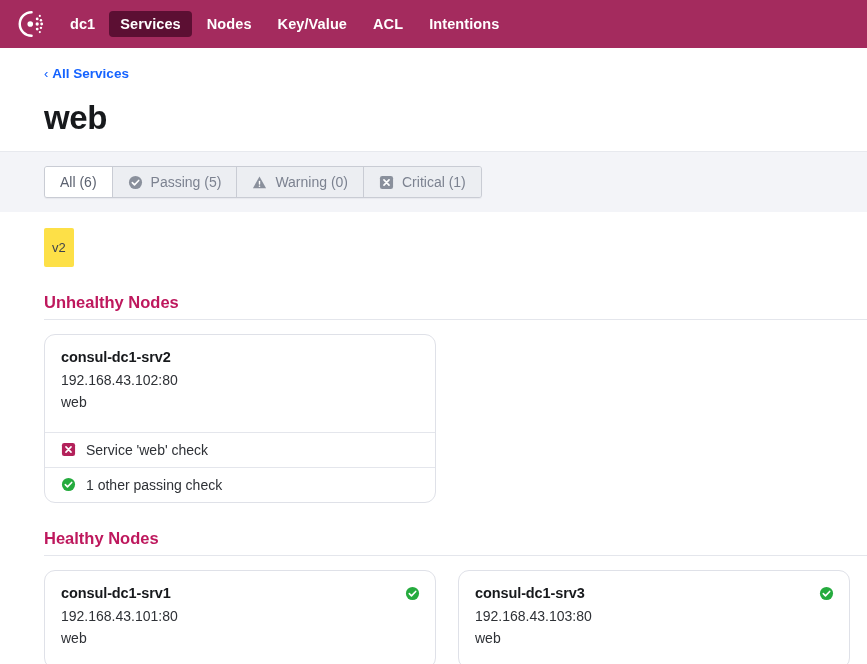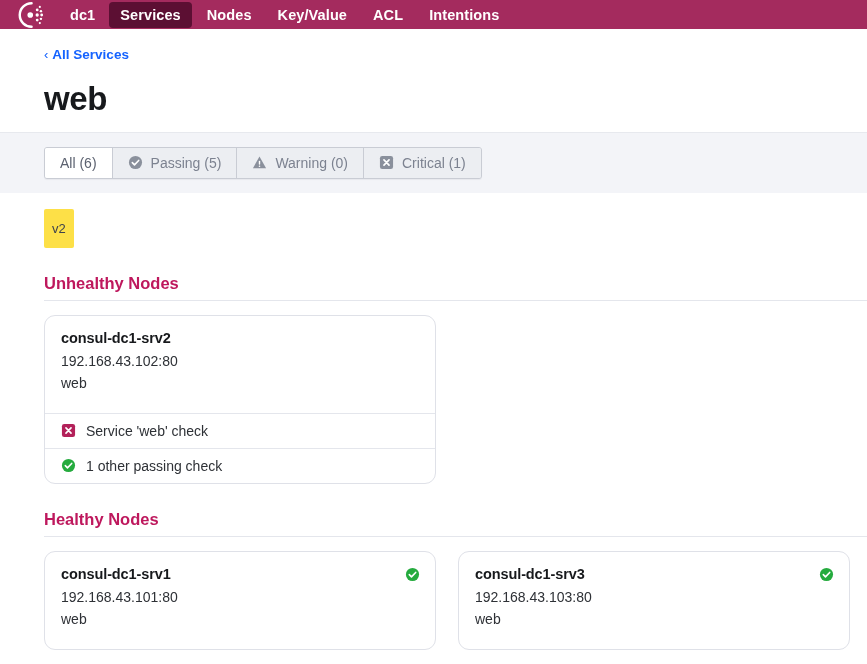--- a/index.html
+++ b/index.html
@@ -10,21 +10,21 @@
     width: 867px;
     height: 664px;
     background: #ffffff;
     font-family: "Liberation Sans", sans-serif;
     color: #1f2124;
     overflow: hidden;
   }
 
   
   .navbar {
-    height: 29px;
+    height: 48px;
     background: #a42b5e;
     display: flex;
     align-items: center;
     padding: 0 0 0 16px;
     box-sizing: border-box;
   }
   .brand-logo {
     width: 30px;
     height: 30px;
     flex: 0 0 auto;
@@ -92,21 +92,21 @@
   .filter-group {
     display: inline-flex;
     border: 1px solid #c9ccd4;
     border-radius: 3px;
     overflow: hidden;
     background: #eceef2;
     box-shadow: 0 1px 1px rgba(20,25,40,0.05);
   }
   .filter-tab {
     display: flex;
-    align-items: flex-start;
+    align-items: center;
     gap: 8px;
     padding: 7px 15px;
     font-size: 14px;
     color: #7c8290;
     border-right: 1px solid #c9ccd4;
     background: #eceef2;
     cursor: pointer;
     white-space: nowrap;
   }
   .filter-tab:last-child {

